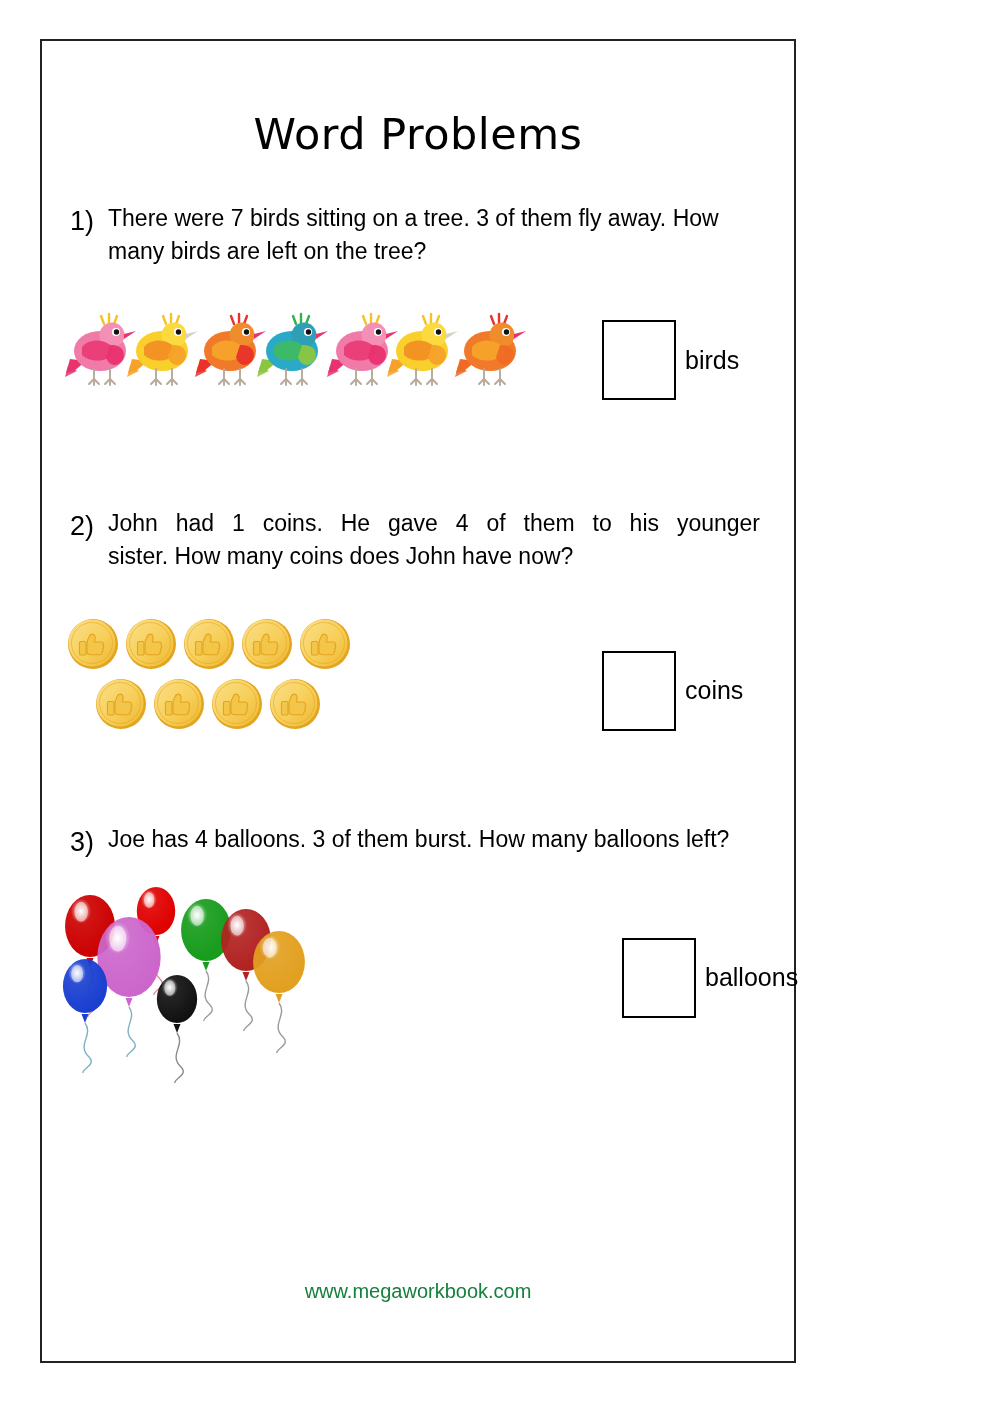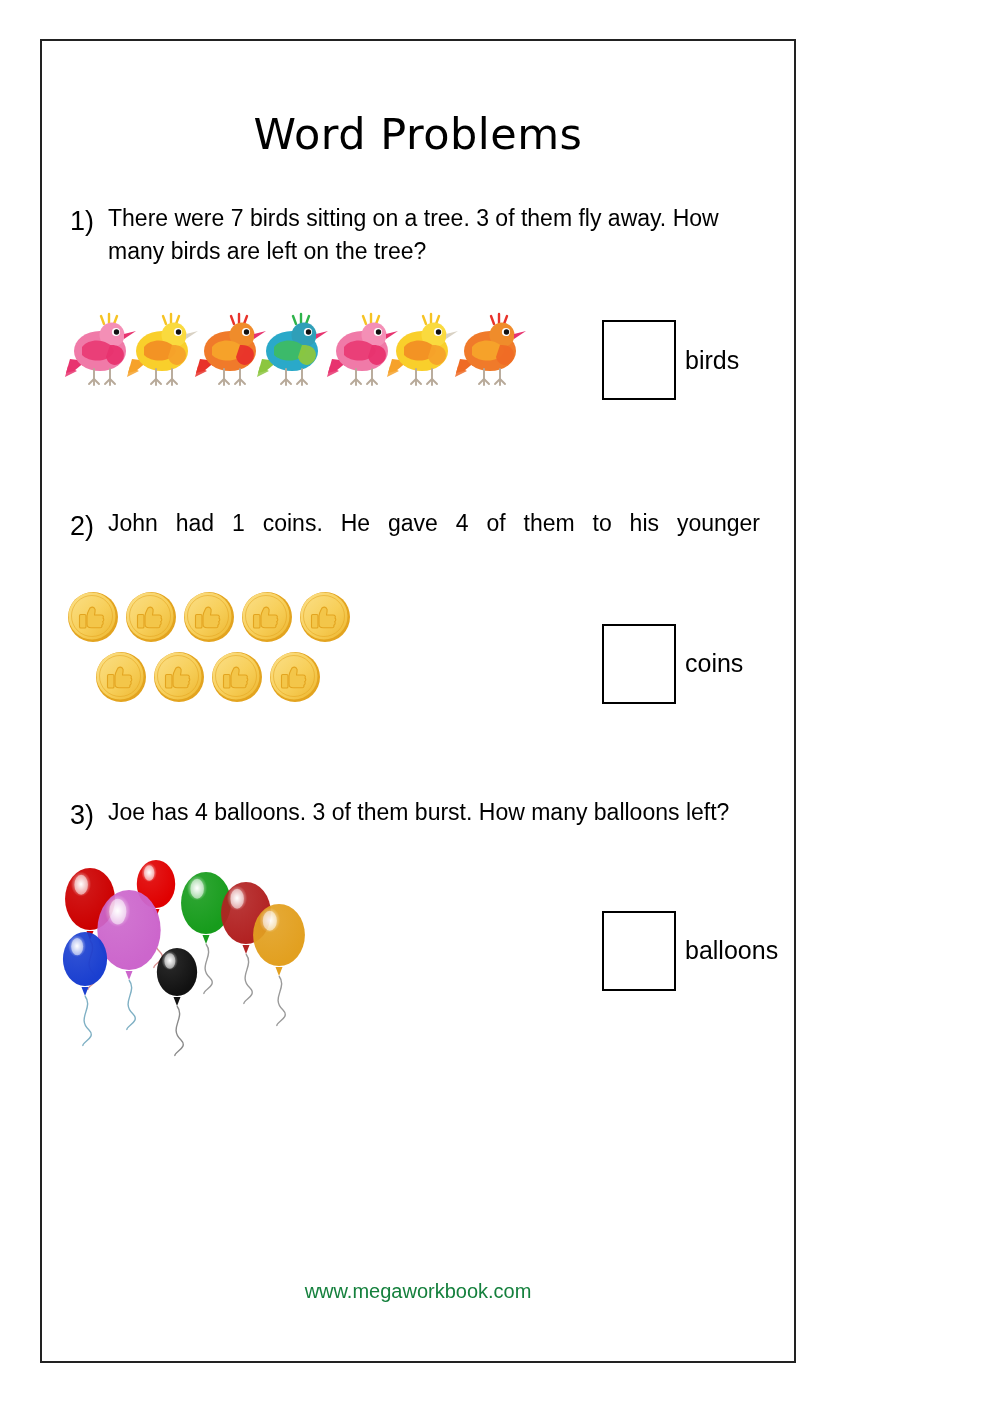--- a/index.html
+++ b/index.html
@@ -414,20 +414,21 @@
         <div class="answer-label">birds</div>
       </div>
     </div>
   </div>
 
   <div class="problem justify" style="margin-top:104px;">
     <div class="problem-head">
       <div class="problem-number">2)</div>
       <div class="problem-text">
         <span style="text-align:justify;text-align-last:justify;">John had 1 coins. He gave 4 of them to his younger</span>
+        <span class="line2">sister. How many coins does John have now?</span>
       </div>
     </div>
 
     <div class="problem-body" style="margin-top:44px;">
       <div class="art-col">
         <div class="coins-wrap" id="coins-wrap">
             <div class="coin-row">
               <div class="coin">
   <svg viewBox="0 0 54 54" width="54" height="54">
     <defs>
@@ -622,21 +623,21 @@
 
   <div class="problem" style="margin-top:92px;">
     <div class="problem-head">
       <div class="problem-number">3)</div>
       <div class="problem-text">
         <span>Joe has 4 balloons. 3 of them burst. How many balloons</span>
         <span class="line2">left?</span>
       </div>
     </div>
 
-    <div class="problem-body" style="margin-top:26px;">
+    <div class="problem-body" style="margin-top:26px;gap:20px;">
       <div class="art-col">
         <div class="balloons-wrap" id="balloons-wrap">
             <div class="balloon" style="left: 12px; top: 8px;">
   <svg viewBox="0 0 52 124" width="52" height="124">
     <defs>
       <radialGradient id="bg0" cx="32%" cy="26%" r="72%">
         <stop offset="0%" stop-color="#ffffff" stop-opacity="0.85"></stop>
         <stop offset="28%" stop-color="#cc0000" stop-opacity="0.92"></stop>
         <stop offset="100%" stop-color="#cc0000"></stop>
       </radialGradient>

